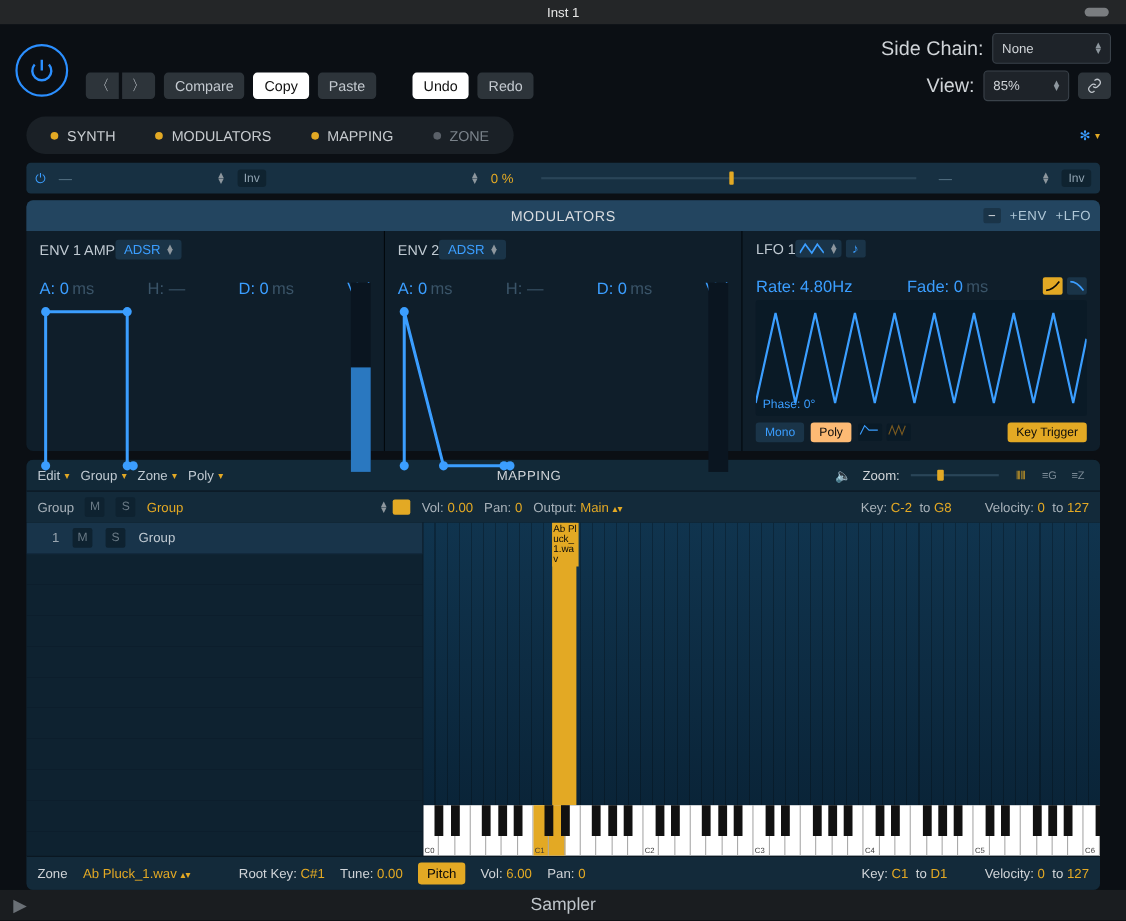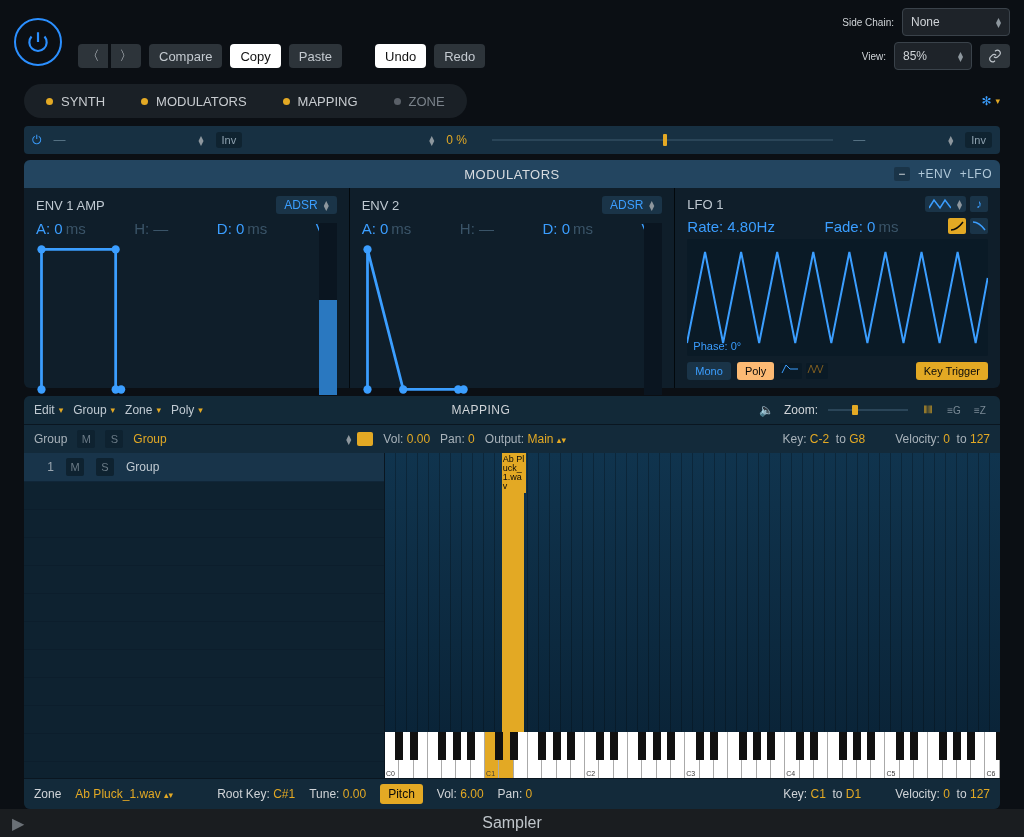--- a/index.html
+++ b/index.html
@@ -13,21 +13,21 @@
   .preset{height:30px;background:#2b3238;border-radius:4px;display:flex;align-items:center;padding:0 12px;justify-content:space-between;width:290px}
   .preset-name{color:#e4e8eb;font-size:15px}
   .chev{color:#8e979e}
   .row{display:flex;align-items:center;gap:6px}
   .tbtn{height:24px;background:#2d343a;border-radius:4px;padding:0 10px;display:flex;align-items:center;color:#c4cad0;font-size:13px}
   .tbtn.white{background:#fff;color:#111;font-weight:500}
   .tbtn.nav{width:30px;justify-content:center;padding:0}
   .tbtn.nav.left{border-radius:4px 0 0 4px}
   .tbtn.nav.right{border-radius:0 4px 4px 0;margin-left:-5px}
   .sidechain-row{display:flex;align-items:center;gap:8px;margin-left:auto}
-  .lbl{color:#d0d4d8;font-size:10px}
+  .lbl{color:#d0d4d8;font-size:18px}
   .select-box{height:26px;background:#1e2329;border:1px solid #3a424a;border-radius:4px;padding:0 8px;display:flex;align-items:center;gap:8px;min-width:90px;justify-content:space-between}
   .chev-ud{color:#8e979e;font-size:10px;line-height:5px}
   .toprow2{display:flex;align-items:center;gap:8px}
   .link-icon{height:24px;width:30px;background:#2d343a;border-radius:4px;display:flex;align-items:center;justify-content:center}
   .tabs-row{display:flex;align-items:center;padding:10px 24px 8px 24px;gap:10px}
   .tab-pill{background:#1a2026;border-radius:22px;height:34px;display:flex;align-items:center;padding:0 6px;gap:4px}
   .tab{display:flex;align-items:center;gap:8px;padding:0 16px;height:28px;border-radius:20px;color:#c8ccd0;font-size:13px}
   .tab .dot{width:7px;height:7px;border-radius:50%;background:#e3a924}
   .tab.inactive .dot{background:#5a6068}
   .tab.inactive{color:#7a828a}
@@ -41,21 +41,21 @@
   .slider .thumb{position:absolute;left:50%;top:-5px;width:4px;height:12px;background:#e3a924;border-radius:1px}
   .percent{color:#e3a924;font-size:12px;min-width:32px}
   .modulators{margin:0 24px 0 24px;background:#0f1e2a;border-radius:6px;display:flex;flex-direction:column}
   .mod-header{height:28px;background:#234560;border-radius:6px 6px 0 0;display:flex;align-items:center;justify-content:center;position:relative;color:#d8dce0;font-size:13px;letter-spacing:0.5px}
   .mod-header-right{position:absolute;right:8px;display:flex;align-items:center;gap:8px;font-size:12px}
   .mod-header-right .plus{color:#b0c8d8}
   .mod-header-right .minus{width:16px;height:14px;background:#1a3448;border-radius:2px;display:flex;align-items:center;justify-content:center}
   .mod-body{display:flex;gap:0;height:200px}
   .panel{flex:1;border-right:1px solid #02080c;padding:8px 12px;display:flex;flex-direction:column}
   .panel:last-child{border-right:none}
-  .panel-head{display:flex;align-items:center;justify-content:space-between;margin-bottom:6px}
+  .panel-head{display:flex;align-items:center;justify-content:flex-start;margin-bottom:18px}
   .panel-title{color:#c0cad2;font-size:13px}
   .adsr{background:#1a3448;border-radius:3px;padding:2px 8px;color:#3b9eff;font-size:12px;display:flex;align-items:center;gap:6px}
   .env-vals{display:flex;justify-content:space-between;font-size:15px;color:#3b9eff}
   .env-vals span{display:flex;gap:3px}
   .env-vals .dim{color:#3a5468}
   .env-canvas{flex:1;display:flex;gap:8px;margin-top:4px}
   .env-graph{flex:1;position:relative}
   .vel-bar{width:18px;background:#0a1520;position:relative;margin-top:-18px}
   .vel-bar-fill{position:absolute;bottom:0;left:0;right:0;background:#2a78c0}
   .env-bottom{display:flex;justify-content:space-between;font-size:11px;color:#3b9eff;margin-top:4px}
@@ -108,20 +108,24 @@
   .kblack{position:absolute;top:0;width:8px;height:28px;background:#111}
   .zone-row{height:30px;background:#132a3a;display:flex;align-items:center;padding:0 10px;gap:14px;font-size:12px;border-top:1px solid #0a1620}
   .pitch-btn{background:#e3a924;color:#0a0a0a;padding:3px 8px;border-radius:3px;font-weight:500}
   .footer{height:28px;background:#1a1d20;display:flex;align-items:center;justify-content:center;color:#bfc5ca;font-size:16px;position:relative;margin-top:auto}
   .footer-play{position:absolute;left:12px;color:#6a7076}
 </style>
 </head>
 <body>
 
 <div class="window">
+  <div class="titlebar">
+    <span>Inst 1</span>
+    <div class="titlebar-dot"></div>
+  </div>
 
   <div class="topbar">
     <div class="power">
       <svg viewBox="0 0 24 24" fill="none" stroke="currentColor" stroke-width="2">
           <path d="M12 3v9"></path>
           <path d="M6 7a8 8 0 1 0 12 0"></path>
         </svg>
     </div>
     <div class="topbar-main">
       <div class="row">

